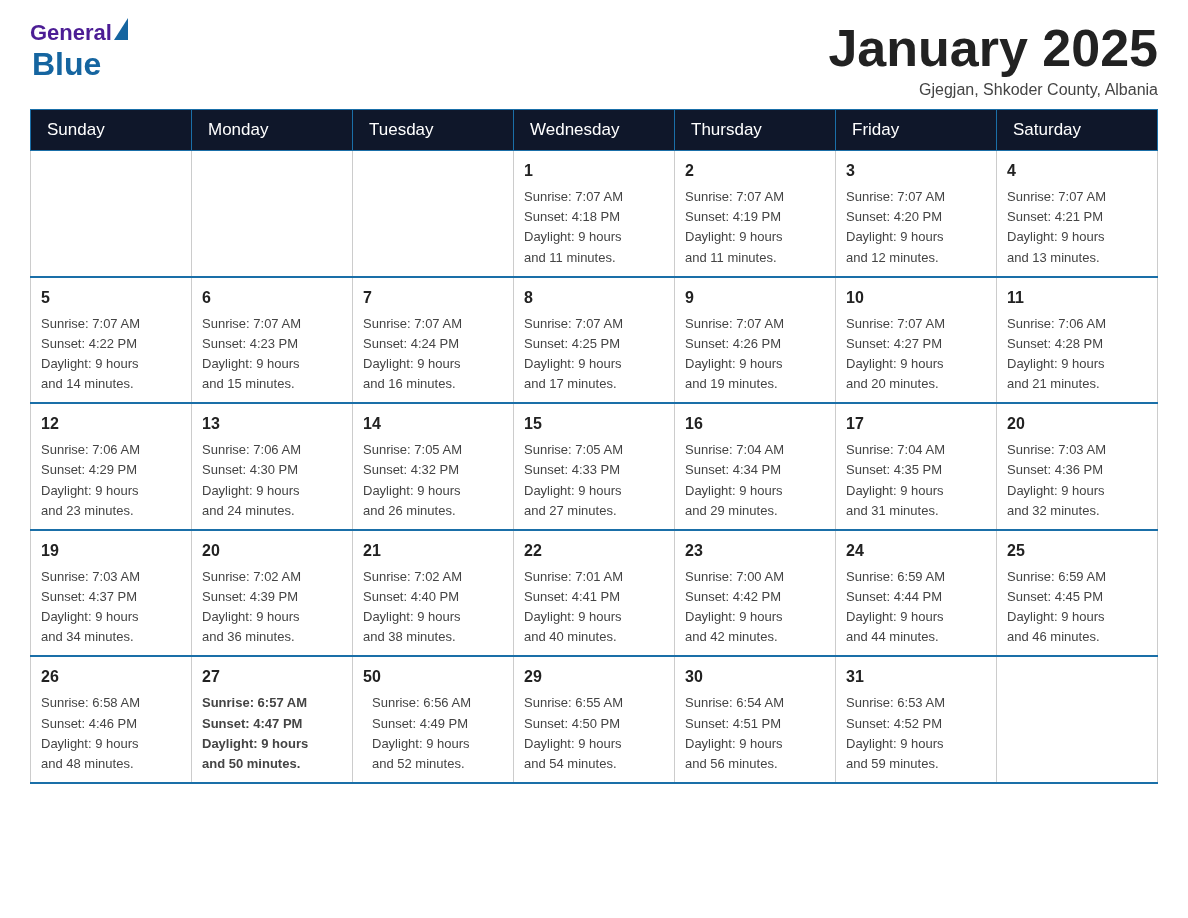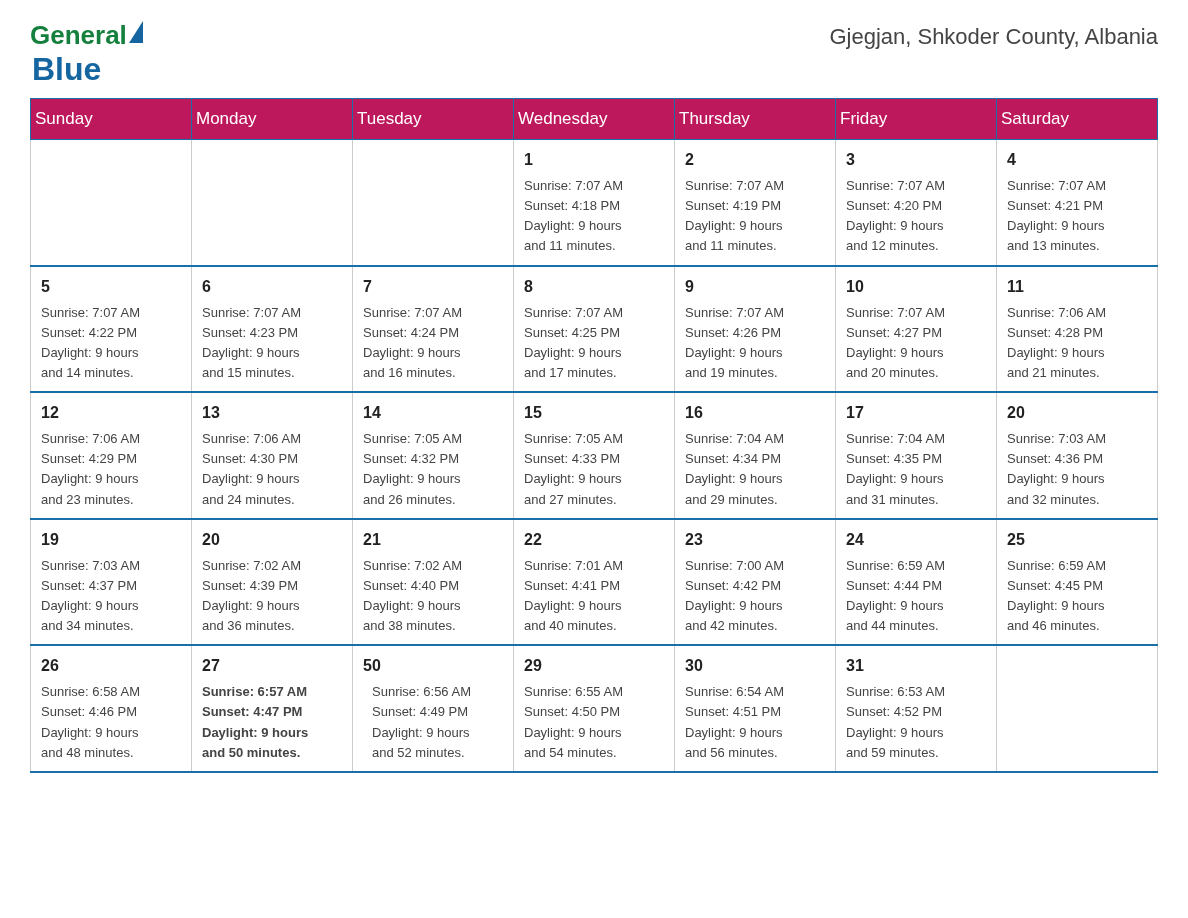--- a/index.html
+++ b/index.html
@@ -20,36 +20,36 @@
     .title-block {
       text-align: right;
     }
     .title-block h1 {
       font-size: 52px;
       font-weight: bold;
       color: #222;
       line-height: 1.1;
     }
     .title-block h2 {
-      font-size: 22px;
+      font-size: 16px;
       font-weight: normal;
       color: #444;
       margin-top: 4px;
     }
     .calendar {
       width: 100%;
       border-collapse: collapse;
       margin-top: 10px;
     }
     .calendar thead tr th {
-      background-color: #be185d;
+      background-color: #0f172a;
       color: #fff;
       font-size: 17px;
       font-weight: normal;
-      padding: 10px 4px;
+      padding: 10px 16px;
       text-align: left;
       border: 1px solid #1a6fa8;
     }
     .calendar tbody tr td {
       width: 14.28%;
       vertical-align: top;
       padding: 8px 10px;
       border: 1px solid #ccc;
       min-height: 100px;
       font-size: 13px;
@@ -94,39 +94,40 @@
       top: -4px;
     }
     .logo-blue-label {
       color: #1565a0;
       font-size: 32px;
       font-weight: bold;
       margin-top: -2px;
       margin-left: 2px;
     }
     .logo-general-label {
-      color: #15803d;
-      font-size: 26px;
+      color: #4c1d95;
+      font-size: 22px;
       font-weight: bold;
     }
   </style>
 </head>
 <body>
 
 <div class="header">
   <div class="logo-wrapper">
     <div class="logo-name-row">
       <span class="logo-general-label">General</span>
       <span class="logo-triangle-shape"></span>
     </div>
     <div>
       <span class="logo-blue-label">Blue</span>
     </div>
   </div>
   <div class="title-block">
+    <h1>January 2025</h1>
     <h2>Gjegjan, Shkoder County, Albania</h2>
   </div>
 </div>
 
 <table class="calendar">
   <thead>
     <tr>
     <th>Sunday</th>
         <th>Monday</th>
         <th>Tuesday</th>

